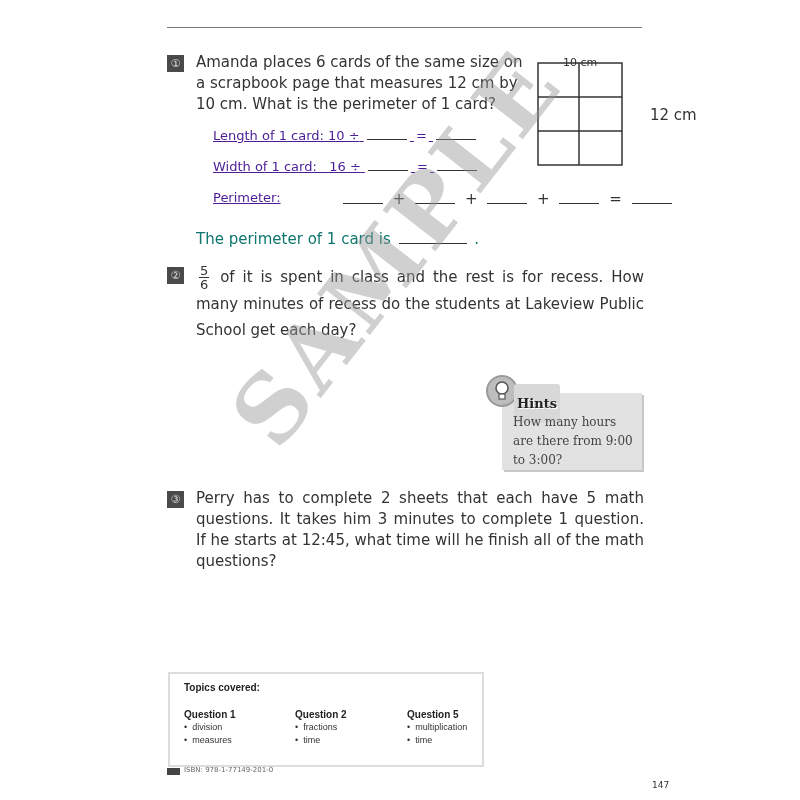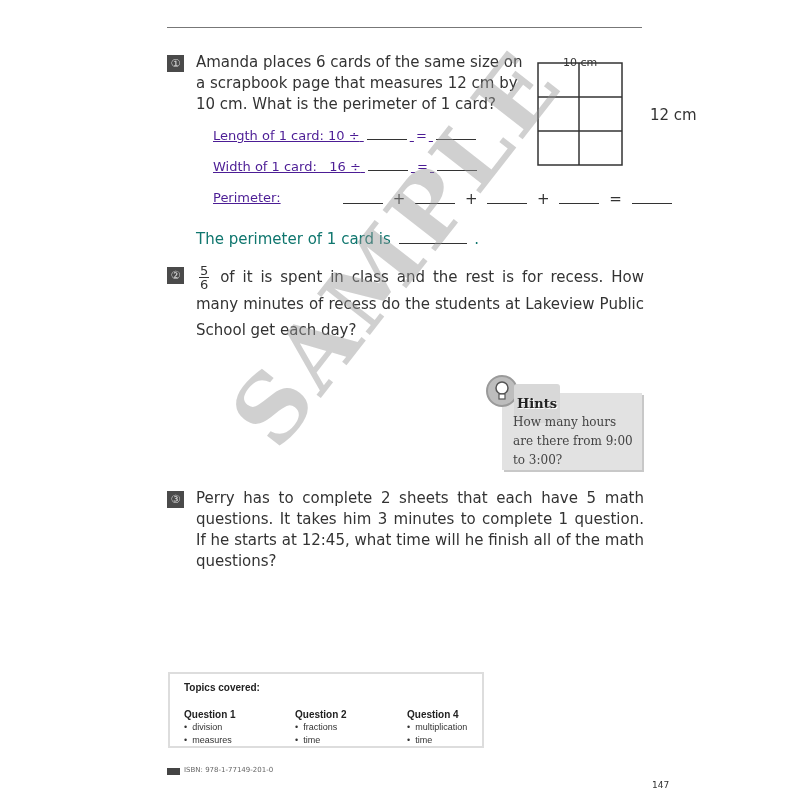--- a/index.html
+++ b/index.html
@@ -41,21 +41,21 @@
     .hint-label { position: absolute; left: 514px; top: 384px; font-family: "DejaVu Serif", serif; font-weight: bold;
                   font-size: 13px; color: #222; text-shadow: 1px 1px 0 #fff; background: #d8d8d8; padding: 12px 3px; border-radius: 3px; }
 
     #q3 .qnum { left: 167px; top: 491px; }
     #q3 .qtext { left: 196px; top: 488px; width: 448px; text-align: justify; }
 
     .watermark { position: absolute; left: 210px; top: 400px; font-family: "DejaVu Serif", serif; font-weight: bold;
                  font-size: 92px; color: rgba(150,150,150,0.45); transform: rotate(-52deg); transform-origin: left top;
                  letter-spacing: 4px; pointer-events: none; white-space: nowrap; }
 
-    .topics { position: absolute; left: 168px; top: 672px; width: 316px; height: 76px; border: 2px solid #ddd;
+    .topics { position: absolute; left: 168px; top: 672px; width: 316px; height: 95px; border: 2px solid #ddd;
               box-sizing: border-box; font-family: "Liberation Sans", sans-serif; }
     .topics-title { position: absolute; left: 14px; top: 8px; font-weight: bold; font-size: 10px; color: #222; }
     .topic-col { position: absolute; top: 35px; font-size: 9px; color: #333; }
     .topic-col .head { font-weight: bold; font-size: 10px; color: #222; margin-bottom: 1px; }
     .topic-col .item { line-height: 13px; }
     .topic-col .item::before { content: "•"; margin-right: 5px; }
 
     .footer-icon { position: absolute; left: 167px; top: 768px; width: 13px; height: 7px; background: #444; }
     .footer-isbn { position: absolute; left: 184px; top: 766px; font-size: 7px; color: #666; }
     .page-number { position: absolute; left: 652px; top: 780px; font-size: 9px; color: #333; }
@@ -144,21 +144,21 @@
     <div class="head">Question 1</div>
     <div class="item">division</div>
     <div class="item">measures</div>
   </div>
   <div class="topic-col" style="left:125px">
     <div class="head">Question 2</div>
     <div class="item">fractions</div>
     <div class="item">time</div>
   </div>
   <div class="topic-col" style="left:237px">
-    <div class="head">Question 4</div>
+    <div class="head">Question 5</div>
     <div class="item">multiplication</div>
     <div class="item">time</div>
   </div>
 </div>
 
 <div class="footer-icon"></div>
 <div class="footer-isbn">ISBN: 978-1-77149-201-0</div>
 <div class="page-number">147</div>
 
 </body></html>

